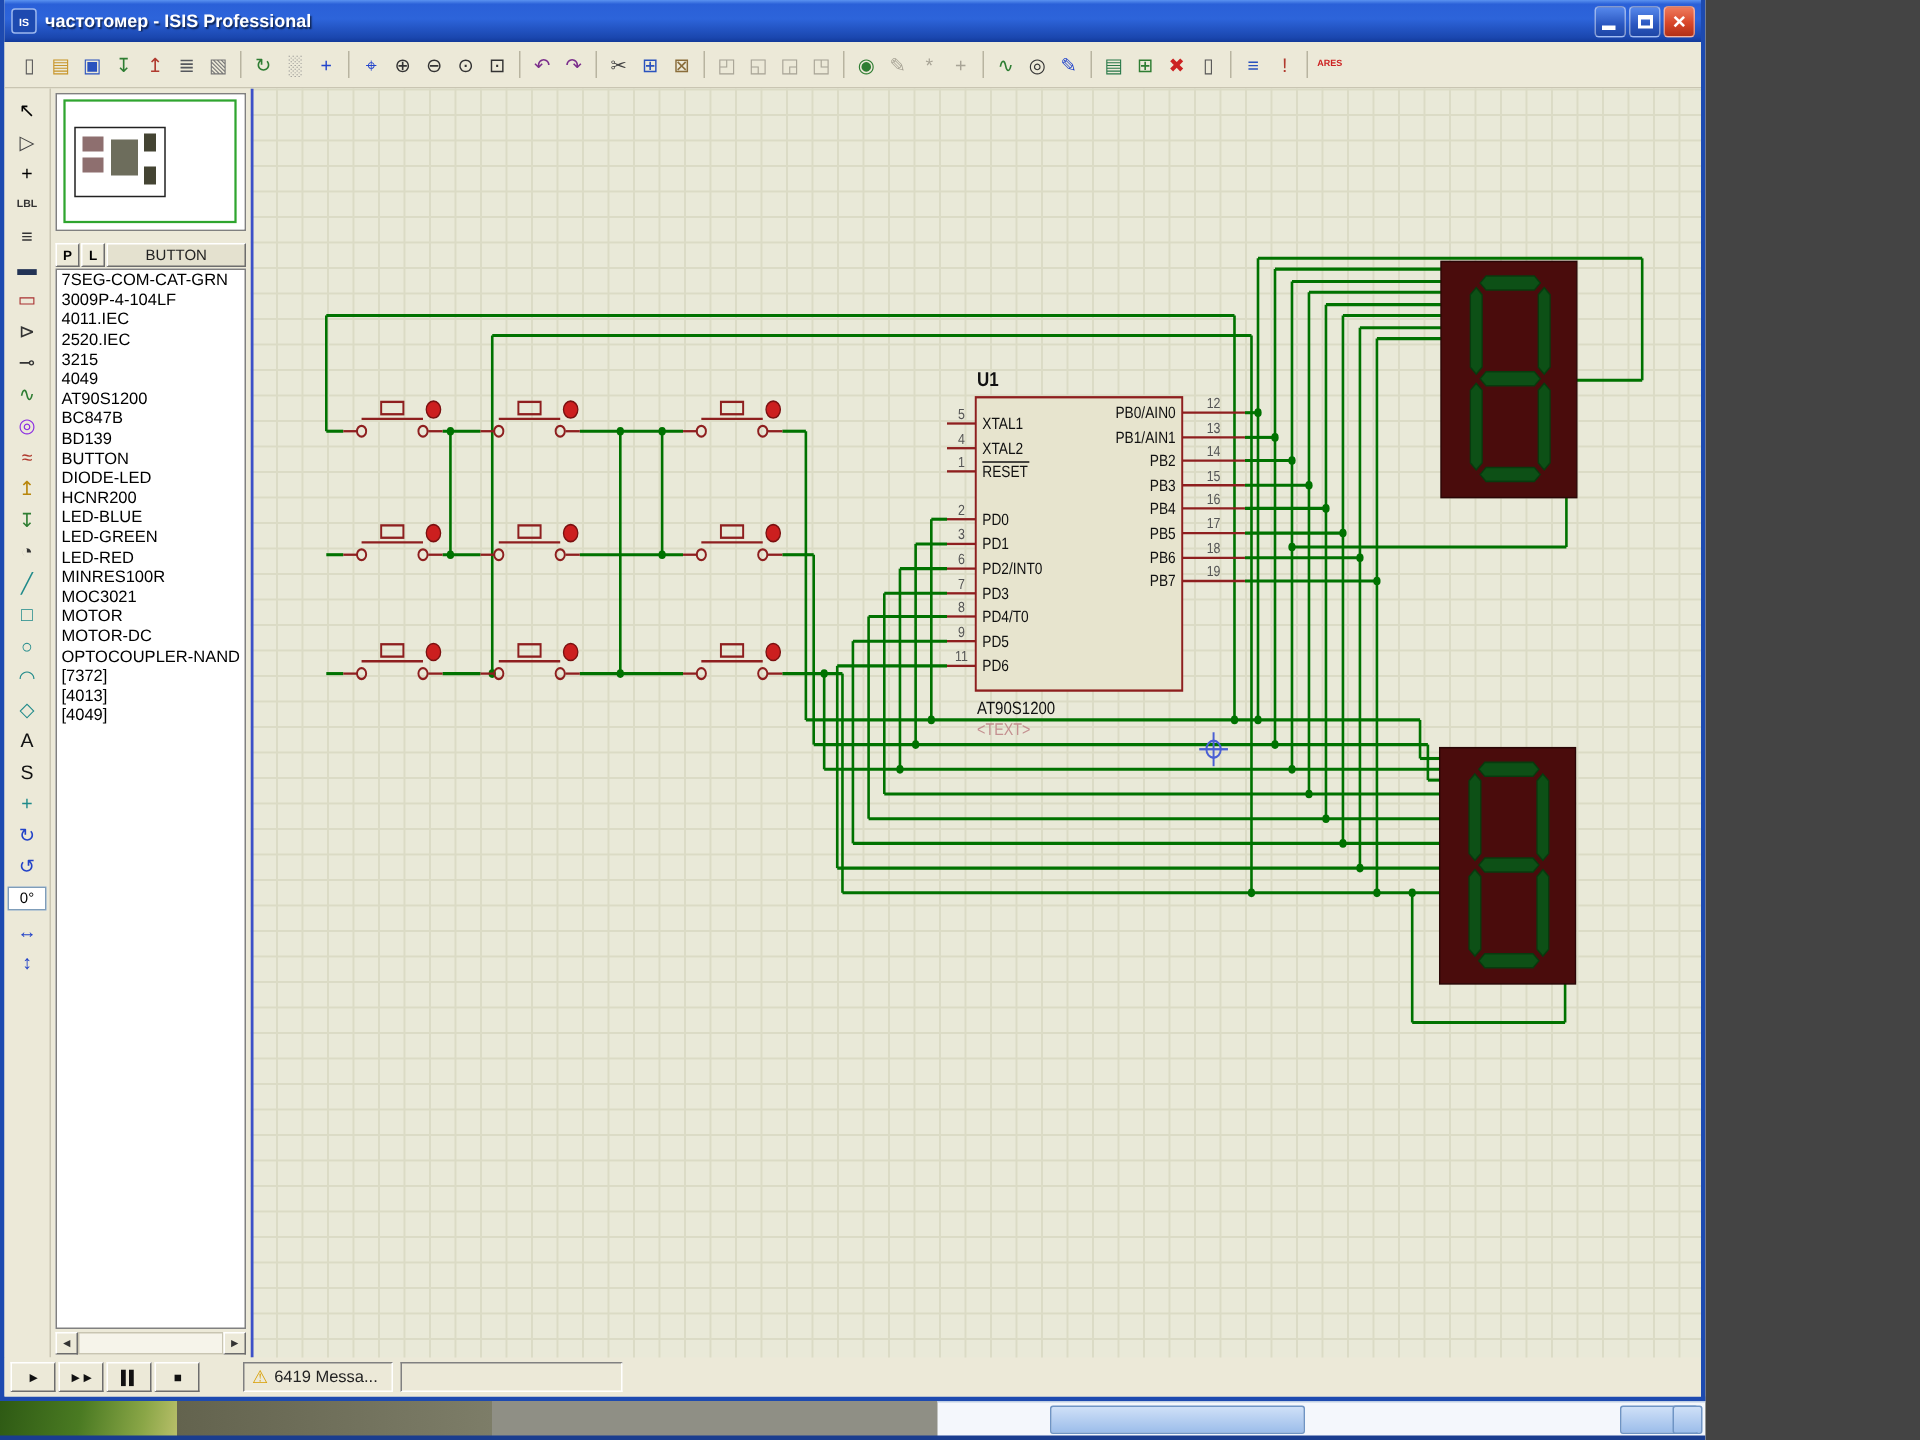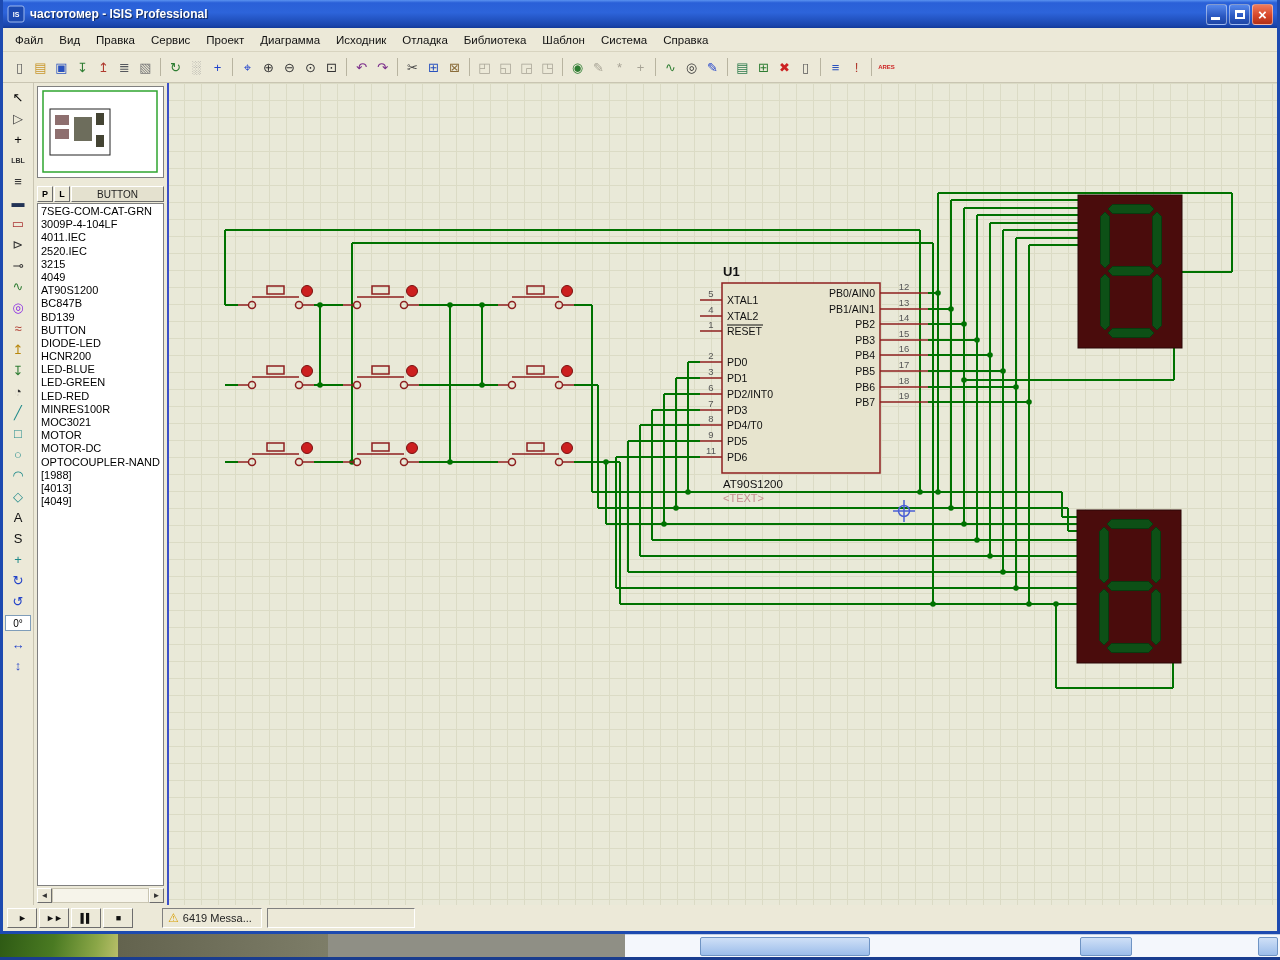--- a/index.html
+++ b/index.html
@@ -1,17 +1,17 @@
 <!DOCTYPE html>
 <html><head>
 <meta charset="utf-8">
 <style>
 *{margin:0;padding:0;box-sizing:border-box;font-family:"Liberation Sans","DejaVu Sans",sans-serif}
 body{background:#444}
-.screen{width:1280px;height:960px;position:relative;overflow:hidden;background:#9a9a8e}
+.screen{width:1137px;height:960px;position:relative;overflow:hidden;background:#9a9a8e}
 .window{height:934px;border-left:3px solid #1d4ab0;border-right:3px solid #1d4ab0;border-bottom:3px solid #1d4ab0;display:flex;flex-direction:column;background:#ece9d8}
 
 .titlebar{height:28px;display:flex;align-items:center;padding:0 4px;background:linear-gradient(180deg,#5a92f0 0%,#2a60d8 10%,#2d64da 45%,#1a46ae 90%,#123a9a 100%);color:#fff}
 .app-icon{width:18px;height:18px;margin-right:5px;flex:0 0 auto}
 .title-text{font-size:12px;font-weight:bold;text-shadow:1px 1px 1px rgba(0,0,0,.6);flex:1;white-space:nowrap;overflow:hidden}
 .winbtn{width:21px;height:21px;margin-left:2px;border-radius:3px;border:1px solid rgba(255,255,255,.45);display:flex;align-items:center;justify-content:center;position:relative}
 .winbtn.bmin,.winbtn.bmax{background:linear-gradient(180deg,#5688ec,#2a57c0 60%,#1e46a6)}
 .winbtn.bclose{background:linear-gradient(180deg,#ee7a5c,#d8472a 55%,#b23017)}
 .glyph-min{position:absolute;left:4px;bottom:4px;width:9px;height:3px;background:#fff}
 .glyph-max{width:10px;height:9px;border:2px solid #fff;border-top-width:3px}
@@ -90,34 +90,20 @@
           <span class="glyph-min"></span>
         </span>
       <span class="winbtn bmax">
           <span class="glyph-max"></span>
         </span>
       <span class="winbtn bclose">
           <span class="glyph-close">×</span>
         </span>
     </div>
 
-    <div class="menubar" id="menubar">
-        <span class="menu-item">Файл</span>
-        <span class="menu-item">Вид</span>
-        <span class="menu-item">Правка</span>
-        <span class="menu-item">Сервис</span>
-        <span class="menu-item">Проект</span>
-        <span class="menu-item">Диаграмма</span>
-        <span class="menu-item">Исходник</span>
-        <span class="menu-item">Отладка</span>
-        <span class="menu-item">Библиотека</span>
-        <span class="menu-item">Шаблон</span>
-        <span class="menu-item">Система</span>
-        <span class="menu-item">Справка</span>
-      </div>
     <div class="toolbar" id="toolbar">
         <span class="tb-btn">
           <span class="tb-glyph" style="color: rgb(90, 90, 90);">▯</span>
         </span>
         <span class="tb-btn">
           <span class="tb-glyph" style="color: rgb(200, 150, 44);">▤</span>
         </span>
         <span class="tb-btn">
           <span class="tb-glyph" style="color: rgb(42, 82, 190);">▣</span>
         </span>
@@ -354,21 +340,21 @@
             <div class="dev-item">DIODE-LED</div>
             <div class="dev-item">HCNR200</div>
             <div class="dev-item">LED-BLUE</div>
             <div class="dev-item">LED-GREEN</div>
             <div class="dev-item">LED-RED</div>
             <div class="dev-item">MINRES100R</div>
             <div class="dev-item">MOC3021</div>
             <div class="dev-item">MOTOR</div>
             <div class="dev-item">MOTOR-DC</div>
             <div class="dev-item">OPTOCOUPLER-NAND</div>
-            <div class="dev-item">[1988]</div>
+            <div class="dev-item">[7372]</div>
             <div class="dev-item">[4013]</div>
             <div class="dev-item">[4049]</div>
           </div>
         <div class="hscroll">
           <span class="sc-arrow">◄</span>
           <span class="sc-track"></span>
           <span class="sc-arrow">►</span>
         </div>
       </div>
 

